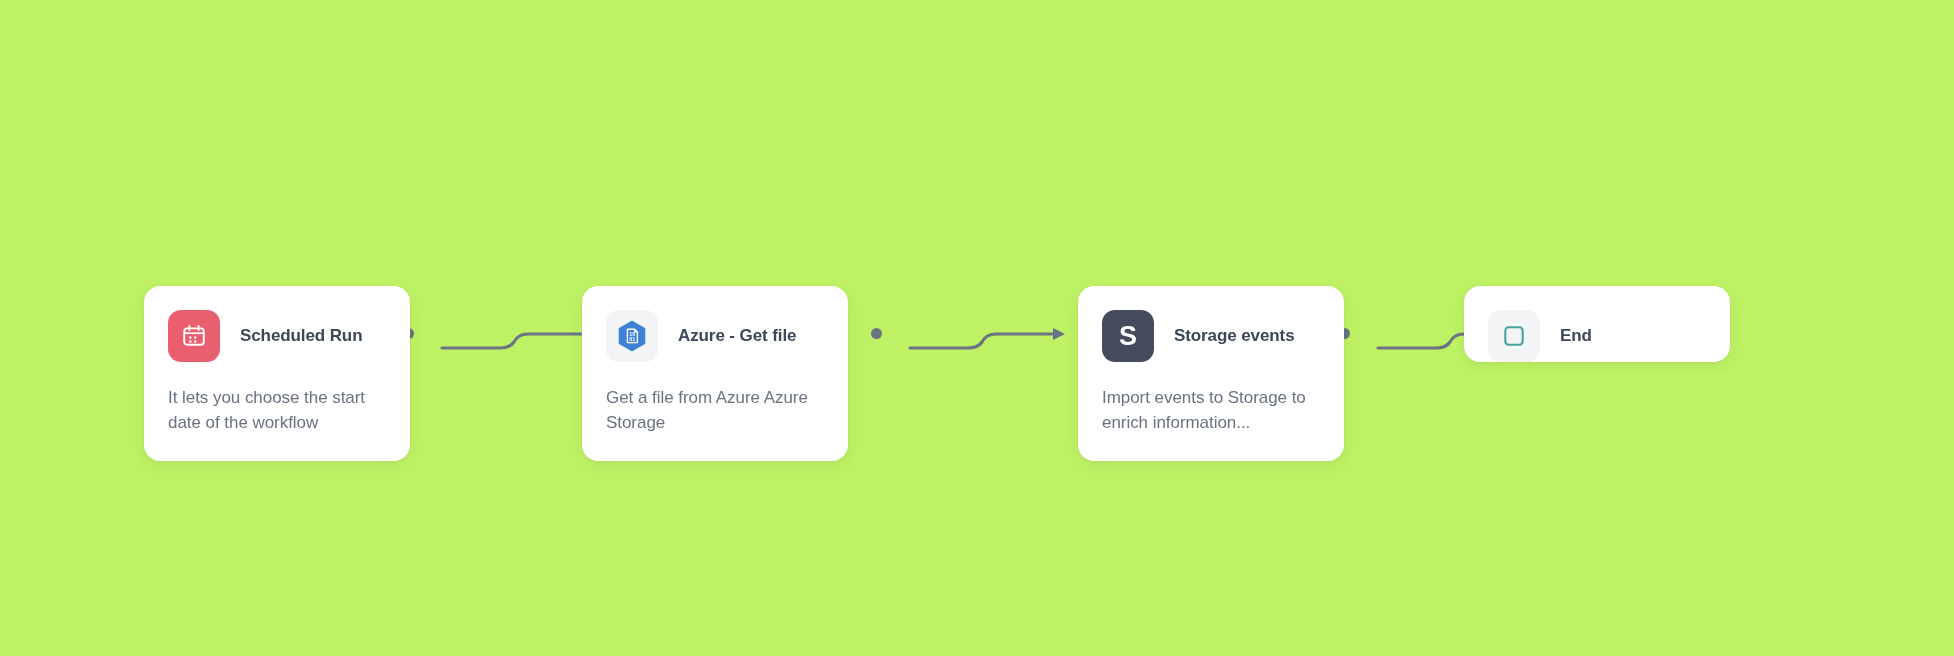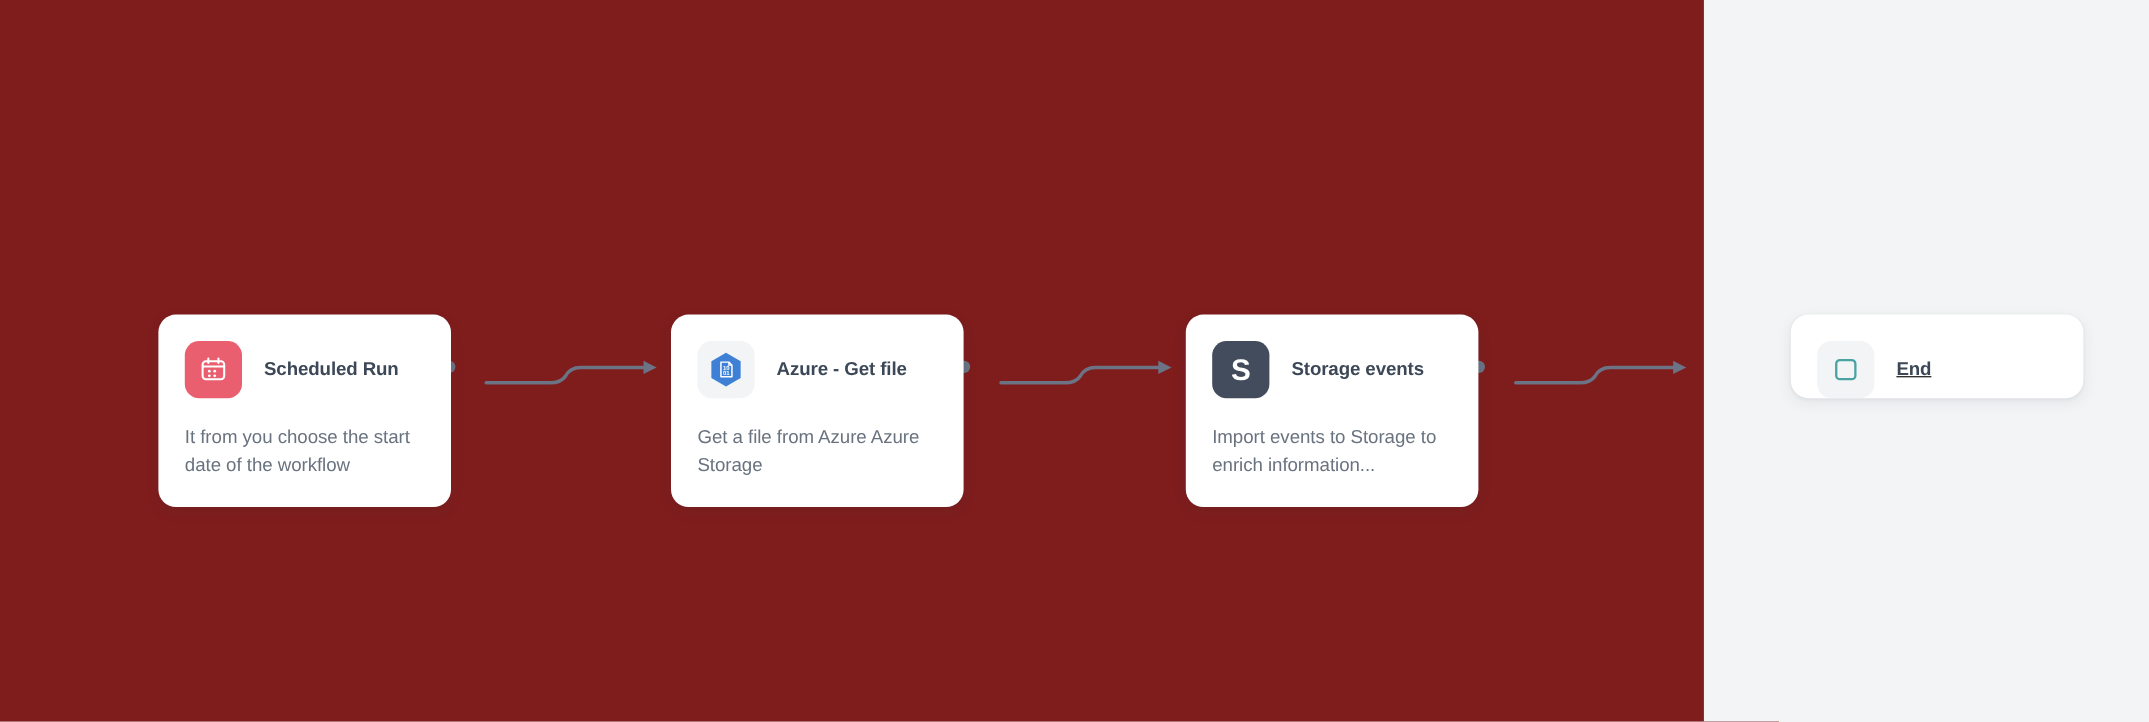--- a/index.html
+++ b/index.html
@@ -8,23 +8,23 @@
     height: 656px;
     overflow: hidden;
   }
   body {
     background: #f2f4f5;
     font-family: "Liberation Sans", sans-serif;
     -webkit-font-smoothing: antialiased;
   }
   #canvas {
     position: relative;
-    width: 1549px;
+    width: 1954px;
     height: 656px;
-    background: #7f1d1d;
+    background: #bef264;
   }
 
   
   .node {
     position: absolute;
     width: 266px;
     background: #ffffff;
     border-radius: 16px;
     box-shadow: 0 4px 14px rgba(38, 50, 70, 0.07),
                 0 1px 3px rgba(38, 50, 70, 0.05);
@@ -119,24 +119,24 @@
           <path d="M3.2 10.2 H22.8" stroke="#ffffff" stroke-width="1.7"></path>
           <path d="M8.4 3.0 V7.0 M17.6 3.0 V7.0" stroke="#ffffff" stroke-width="1.9" stroke-linecap="round"></path>
           <circle cx="9.3" cy="14.4" r="1.25" fill="#ffffff"></circle>
           <circle cx="14.2" cy="14.4" r="1.25" fill="#ffffff"></circle>
           <circle cx="9.3" cy="18.6" r="1.25" fill="#ffffff"></circle>
           <circle cx="14.2" cy="18.6" r="1.25" fill="#ffffff"></circle>
         </svg>
       </div>
       <div class="node-title">Scheduled Run</div>
     </div>
-    <div class="node-desc">It from you choose the start date of the workflow</div>
+    <div class="node-desc">It lets you choose the start date of the workflow</div>
   </div>
 
-  <div class="node" style="left:610px; top:286px;">
+  <div class="node" style="left:582px; top:286px;">
     <div class="node-head">
       <div class="node-icon icon-tile">
         <svg width="36" height="36" viewBox="0 0 36 36" fill="none">
           <polygon points="18,2.6 31.3,10.3 31.3,25.7 18,33.4 4.7,25.7 4.7,10.3" fill="#3e80d6"></polygon>
           <path d="M13.4 11.2 H20.6 L23.4 14.0 V24.6 H13.4 Z" fill="none" stroke="#ffffff" stroke-width="1.35" stroke-linejoin="round"></path>
           <path d="M20.6 11.2 V14.0 H23.4" fill="none" stroke="#ffffff" stroke-width="1.2"></path>
           <text x="18.3" y="18.1" font-family="'Liberation Sans', sans-serif" font-size="5.4" font-weight="bold" fill="#ffffff" text-anchor="middle">10</text>
           <text x="18.3" y="23.2" font-family="'Liberation Sans', sans-serif" font-size="5.4" font-weight="bold" fill="#ffffff" text-anchor="middle">01</text>
         </svg>
       </div>
@@ -148,21 +148,21 @@
   <div class="node" style="left:1078px; top:286px;">
     <div class="node-head">
       <div class="node-icon icon-dark">
         <span class="glyph-s">S</span>
       </div>
       <div class="node-title">Storage events</div>
     </div>
     <div class="node-desc">Import events to Storage to enrich information...</div>
   </div>
 
-  <div class="node" style="left:1628px; top:286px;text-decoration:underline;">
+  <div class="node" style="left:1464px; top:286px;">
     <div class="node-head">
       <div class="node-icon icon-tile">
         <svg width="26" height="26" viewBox="0 0 26 26" fill="none">
           <rect x="4.3" y="4.3" width="17.4" height="17.4" rx="3.4" stroke="#4aa3a2" stroke-width="2.1"></rect>
         </svg>
       </div>
       <div class="node-title">End</div>
     </div>
   </div>
 

